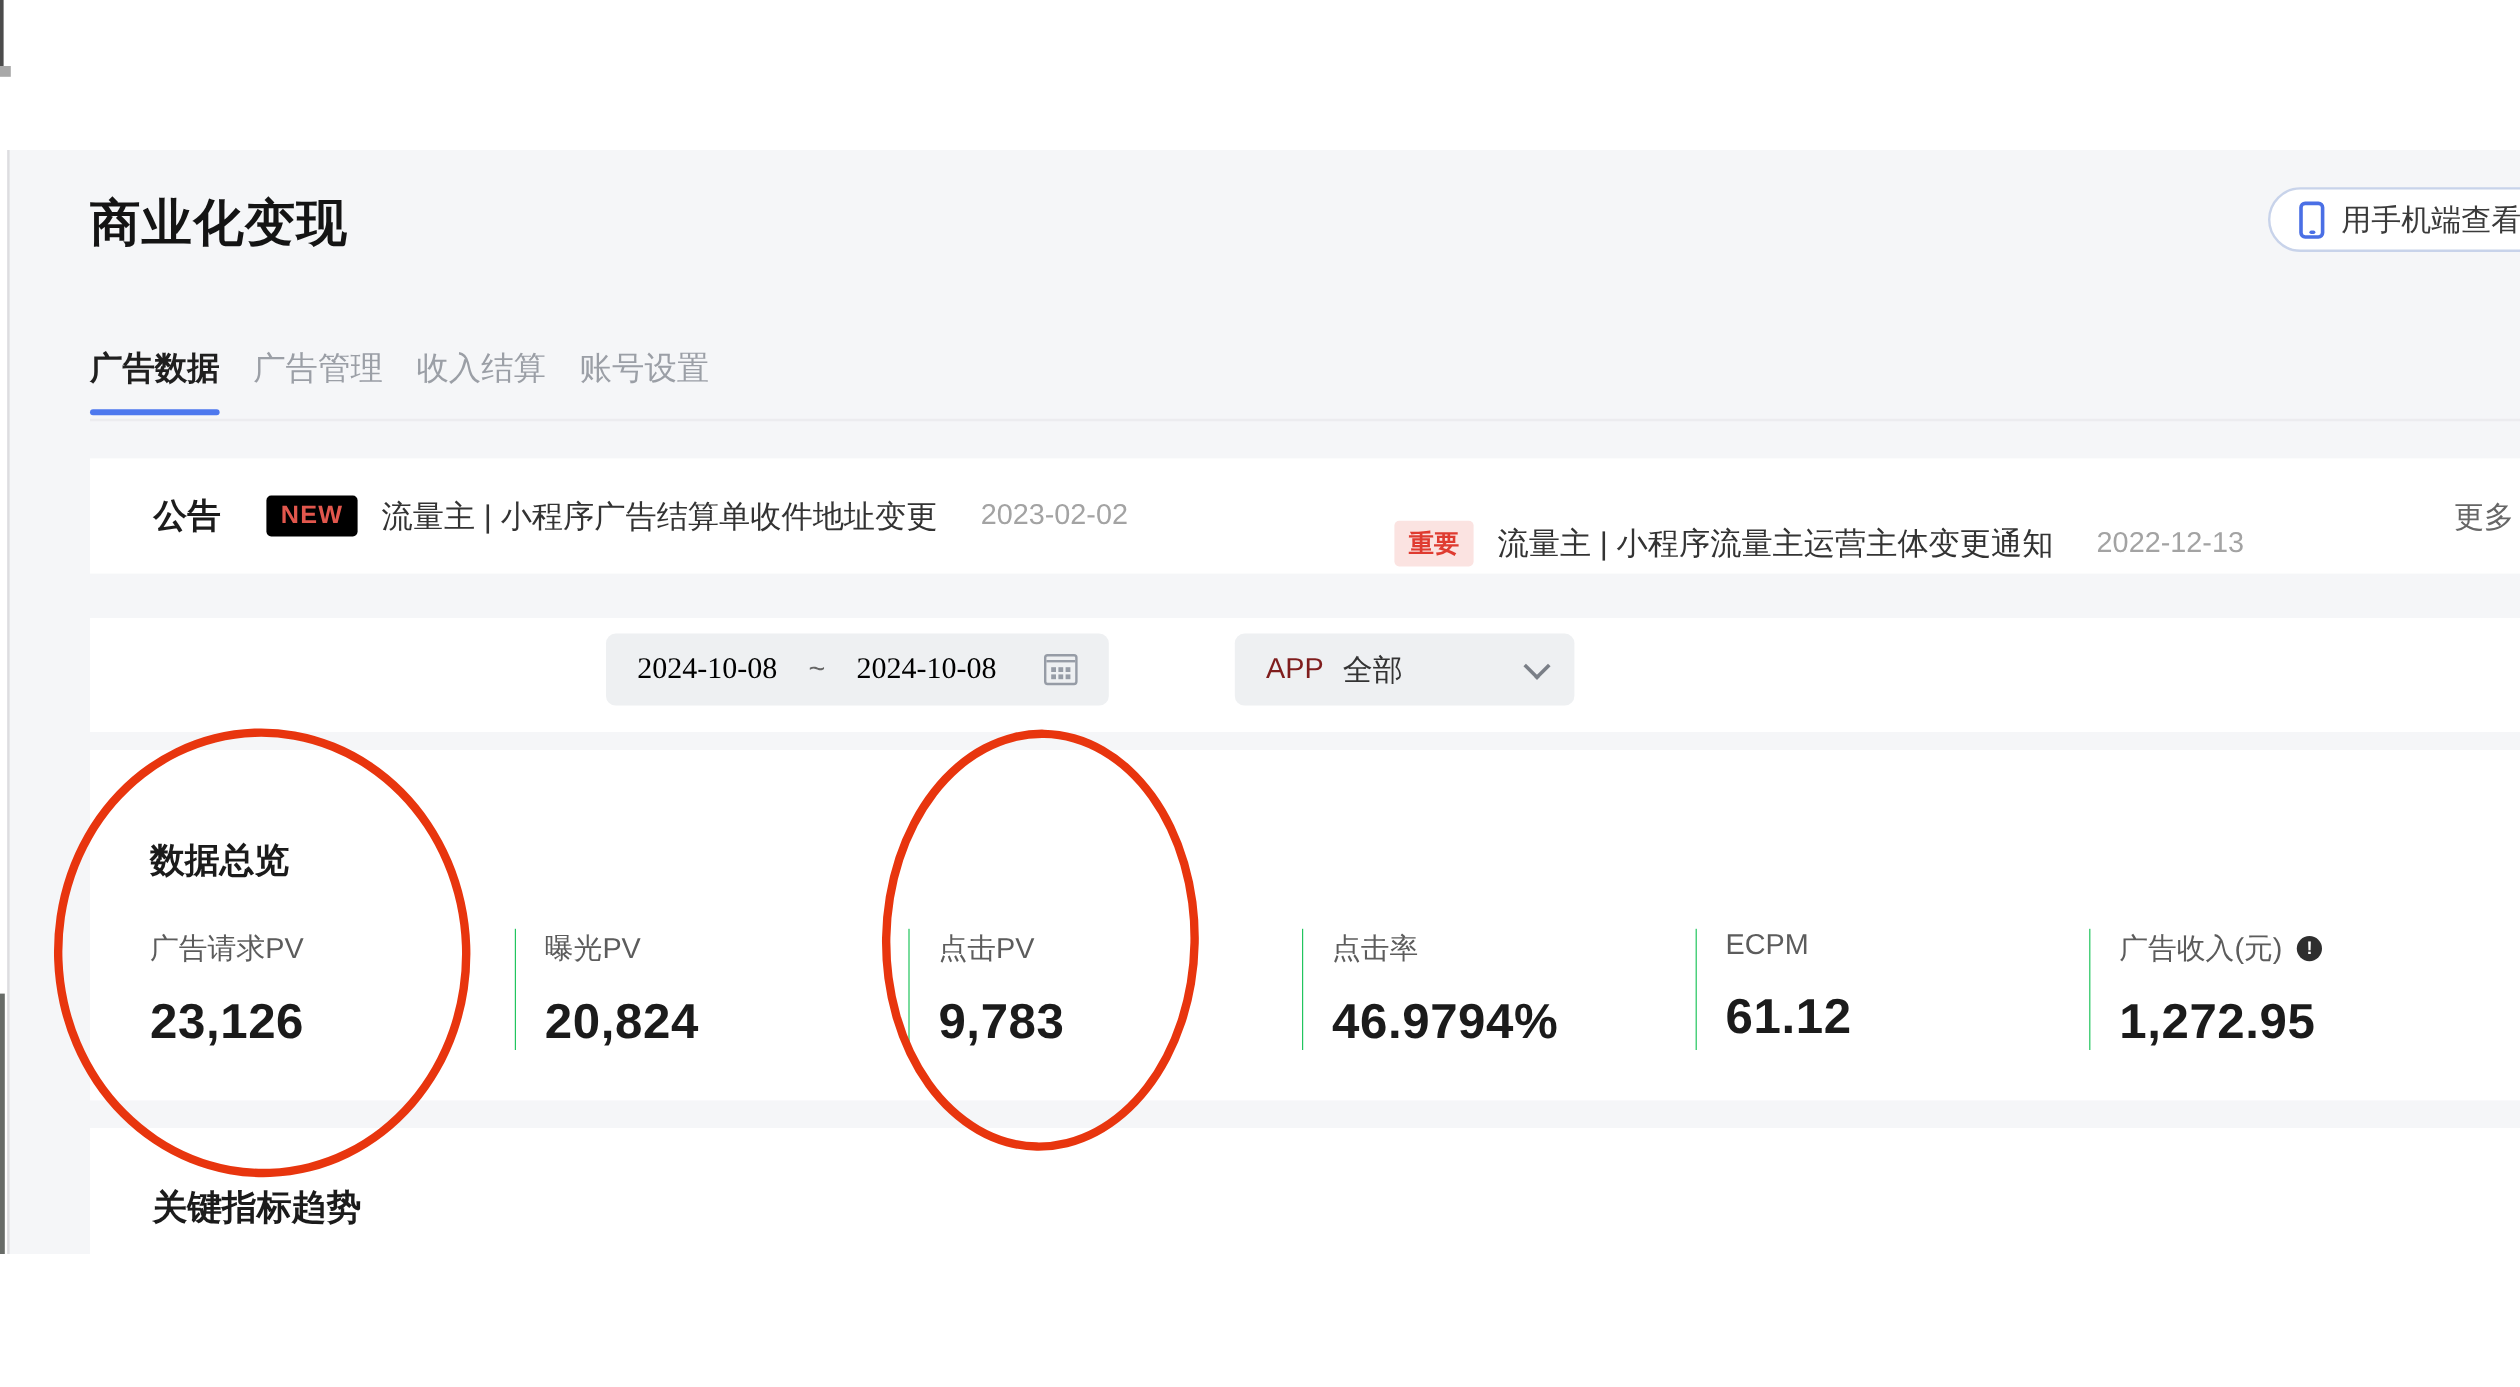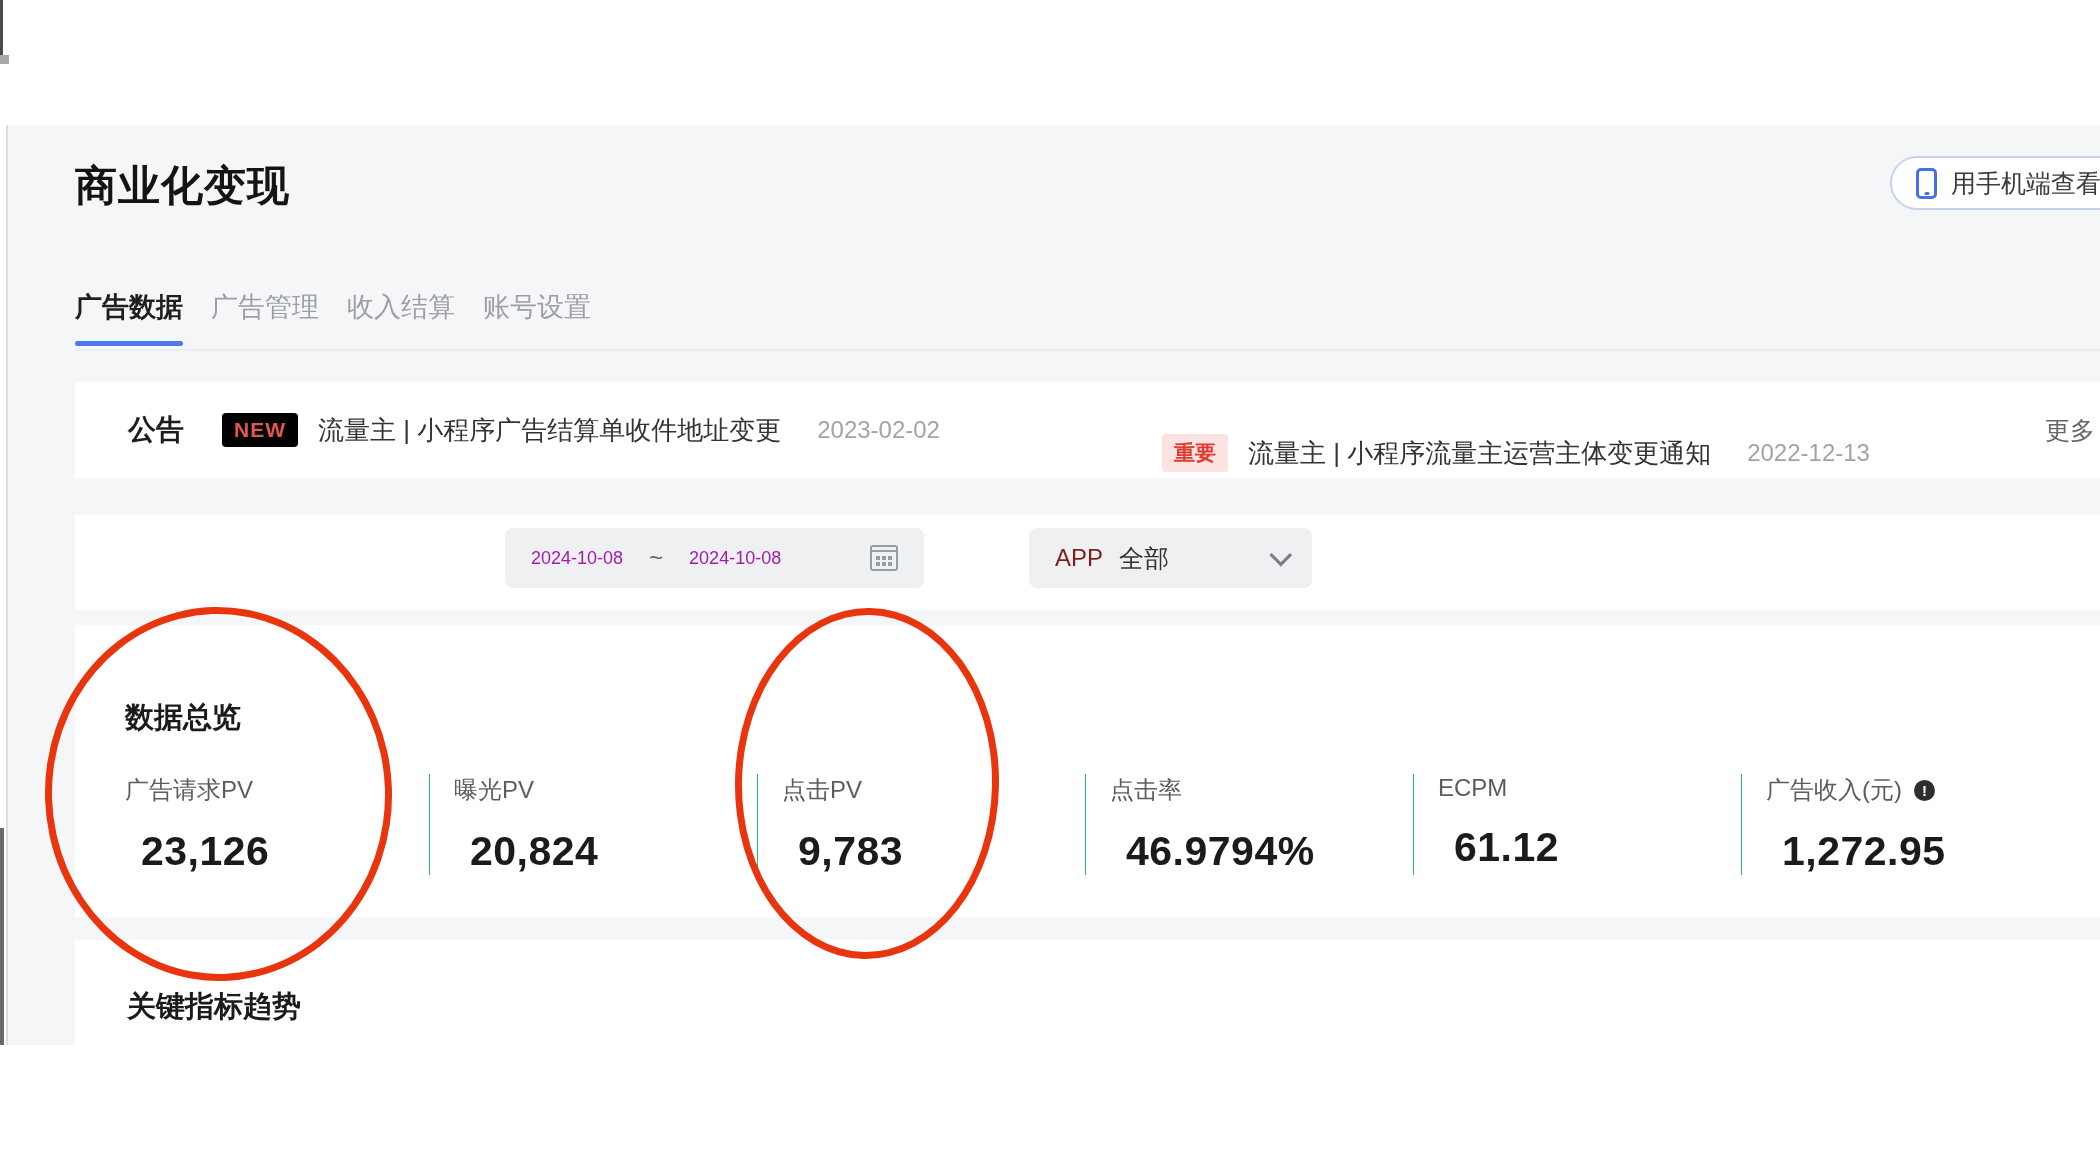--- a/index.html
+++ b/index.html
@@ -43,40 +43,40 @@
   .ann-item .text{margin-left:20px;font-size:26px;color:#333333;white-space:nowrap;cursor:pointer;}
   .ann-item .date{margin-left:36px;font-size:24px;color:#a3a3a3;white-space:nowrap;}
   .more-link{position:absolute;left:1970px;font-size:25px;color:#666;cursor:pointer;white-space:nowrap;}
 
   
   .card.filter{top:515px;height:95px;}
   .seg{position:absolute;left:57px;top:13px;width:350px;height:60px;background:#eef0f2;border-radius:8px;display:flex;align-items:center;}
   .seg-opt{flex:1;text-align:center;font-size:24px;color:#3b3b3b;line-height:52px;height:52px;margin:0 4px;border-radius:6px;cursor:pointer;white-space:nowrap;}
   .seg-opt.active{background:#ffffff;color:#4a6fe5;font-weight:bold;box-shadow:0 1px 3px rgba(0,0,0,0.08);}
   .datebox{position:absolute;left:430px;top:13px;width:419px;height:60px;background:#eef0f2;border-radius:8px;display:flex;align-items:center;padding:0 26px;box-sizing:border-box;cursor:pointer;}
-  .datebox .d{font-size:18px;color:#a21caf;white-space:nowrap;}
+  .datebox .d{font-size:25px;color:#000000;white-space:nowrap;font-family:Liberation Serif, serif;}
   .datebox .sep{font-size:24px;color:#666;margin:0 26px;}
   .cal-icon{margin-left:auto;width:24px;height:22px;border:2px solid #969ca6;border-radius:3px;position:relative;}
   .cal-icon::before{content:"";position:absolute;left:0;right:0;top:3px;height:2px;background:#969ca6;}
   .cal-icon::after{content:"";position:absolute;left:4px;top:9px;width:4px;height:4px;background:#969ca6;
     box-shadow:6px 0 #969ca6,12px 0 #969ca6,0 6px #969ca6,6px 6px #969ca6,12px 6px #969ca6;}
   .appbox{position:absolute;left:954px;top:13px;width:283px;height:60px;background:#eef0f2;border-radius:8px;display:flex;align-items:center;padding:0 26px;box-sizing:border-box;cursor:pointer;}
   .appbox .app-lbl{font-size:24px;color:#7f1d1d;}
   .appbox .app-val{font-size:25px;color:#333;margin-left:16px;}
   .chev{margin-left:auto;width:13px;height:13px;border-right:3px solid #7a7f87;border-bottom:3px solid #7a7f87;transform:rotate(45deg) translateY(-4px);}
 
   
   .card.overview{top:625px;height:292px;}
   .sec-title{margin:0;padding:73px 0 0 50px;font-size:29px;font-weight:bold;color:#1b1b1b;}
   .metrics{display:flex;margin-top:36px;padding-left:50px;}
   .metric{width:328px;box-sizing:border-box;padding-left:24px;border-left:1px solid #22c55e;}
   .metric:first-child{border-left:none;padding-left:0;width:304px;}
   .m-label{font-size:24px;color:#5c5c5c;display:flex;align-items:center;white-space:nowrap;}
   .info-icon{width:21px;height:21px;border-radius:50%;background:#2e2e2e;color:#fff;font-size:15px;font-weight:bold;line-height:21px;text-align:center;margin-left:12px;cursor:pointer;}
-  .m-value{margin-top:22px;font-size:41px;font-weight:bold;color:#1b1b1b;letter-spacing:0.5px;white-space:nowrap;margin-left:16px;}
+  .m-value{margin-top:22px;font-size:41px;font-weight:bold;color:#1b1b1b;letter-spacing:0.5px;white-space:nowrap;}
 
   
   .card.trend{top:940px;height:105px;}
   .card.trend .sec-title{padding-top:47px;padding-left:52px;}
 
   
   .ellipse{position:absolute;border:7px solid #e8350e;border-radius:50%;pointer-events:none;z-index:40;}
   .ellipse-1{left:45px;top:607px;width:333px;height:360px;transform:rotate(-2deg);}
   .ellipse-2{left:735px;top:608px;width:250px;height:337px;transform:rotate(1deg);}
 </style>

